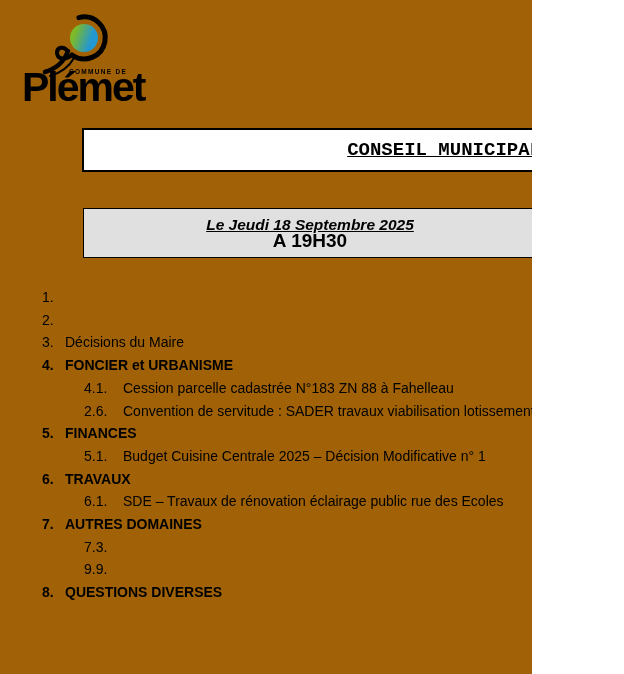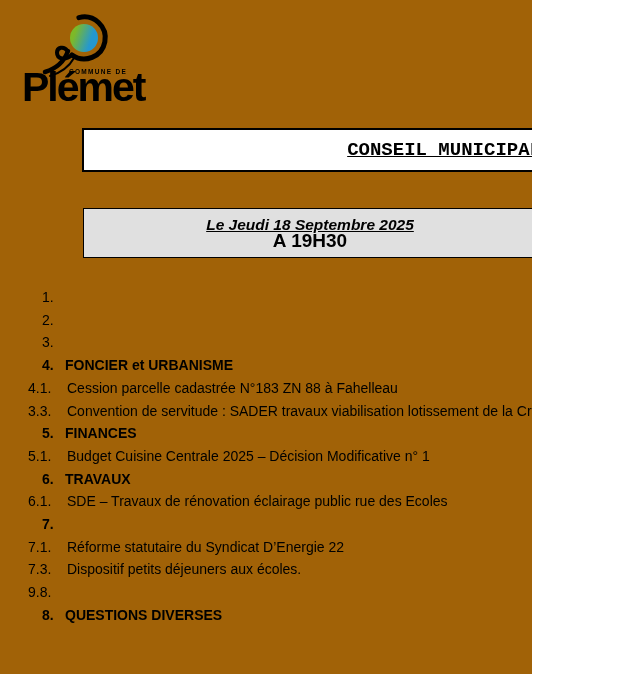--- a/index.html
+++ b/index.html
@@ -46,21 +46,21 @@
     display: flex; flex-direction: column; align-items: center; justify-content: center;
   }
   .session-line { font-weight: bold; font-size: 19px; line-height: 16.3px; white-space: nowrap; }
   .session-line.date { font-size: 15.5px; font-style: italic; text-decoration: underline; }
 
   
   .agenda { position: absolute; left: 0; top: 286px; width: 624px; }
   .agenda-row { display: flex; line-height: 22.7px; font-size: 14px; white-space: nowrap; }
   .agenda-row.l1 { padding-left: 42px; }
   .agenda-row.l1 .num { width: 23px; flex: none; }
-  .agenda-row.l2 { padding-left: 28px; }
+  .agenda-row.l2 { padding-left: 84px; }
   .agenda-row.l2 .num { width: 39px; flex: none; }
   .agenda-row.bold { font-weight: bold; }
 </style>
 </head>
 <body>
 
 <div class="page">
 
   <div class="logo">
     <svg class="logo-mark" width="110" height="80" viewBox="0 0 110 80" xmlns="http://www.w3.org/2000/svg">
@@ -93,62 +93,59 @@
 
   <div class="agenda">
       <div class="agenda-row l1">
         <span class="num">1.</span>
       </div>
       <div class="agenda-row l1">
         <span class="num">2.</span>
       </div>
       <div class="agenda-row l1">
         <span class="num">3.</span>
+        <span class="txt">Décisions du Maire</span>
       </div>
       <div class="agenda-row l1 bold">
         <span class="num">4.</span>
         <span class="txt">FONCIER et URBANISME</span>
       </div>
       <div class="agenda-row l2">
         <span class="num">4.1.</span>
         <span class="txt">Cession parcelle cadastrée N°183 ZN 88 à Fahelleau</span>
       </div>
       <div class="agenda-row l2">
-        <span class="num">3.3.</span>
+        <span class="num">2.6.</span>
         <span class="txt">Convention de servitude : SADER travaux viabilisation lotissement de la Croix Hyava</span>
       </div>
       <div class="agenda-row l1 bold">
         <span class="num">5.</span>
         <span class="txt">FINANCES</span>
       </div>
       <div class="agenda-row l2">
         <span class="num">5.1.</span>
         <span class="txt">Budget Cuisine Centrale 2025 – Décision Modificative n° 1</span>
       </div>
       <div class="agenda-row l1 bold">
         <span class="num">6.</span>
         <span class="txt">TRAVAUX</span>
       </div>
       <div class="agenda-row l2">
         <span class="num">6.1.</span>
         <span class="txt">SDE – Travaux de rénovation éclairage public rue des Ecoles</span>
       </div>
       <div class="agenda-row l1 bold">
         <span class="num">7.</span>
-      </div>
-      <div class="agenda-row l2">
-        <span class="num">7.1.</span>
-        <span class="txt">Réforme statutaire du Syndicat D’Energie 22</span>
+        <span class="txt">AUTRES DOMAINES</span>
       </div>
       <div class="agenda-row l2">
         <span class="num">7.3.</span>
-        <span class="txt">Dispositif petits déjeuners aux écoles.</span>
       </div>
       <div class="agenda-row l2">
-        <span class="num">9.8.</span>
+        <span class="num">9.9.</span>
       </div>
       <div class="agenda-row l1 bold">
         <span class="num">8.</span>
         <span class="txt">QUESTIONS DIVERSES</span>
       </div>
     </div>
 
 </div>
 
 </body></html>

